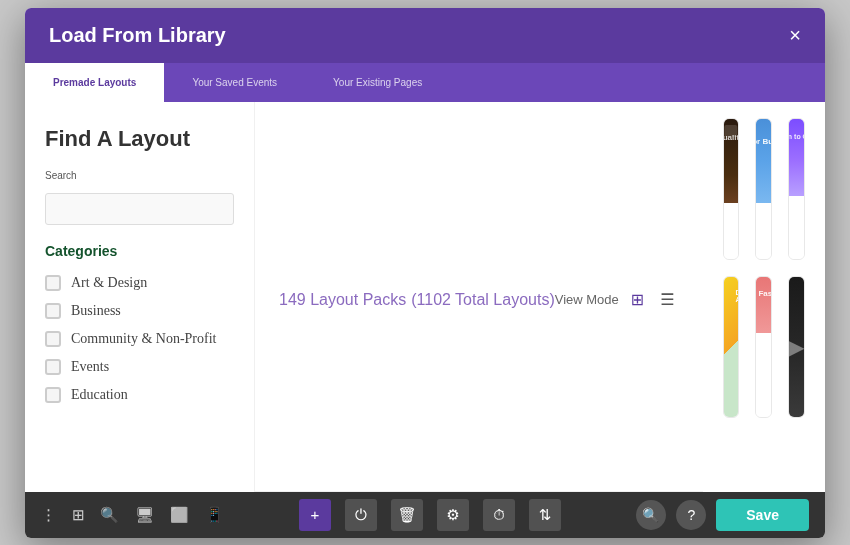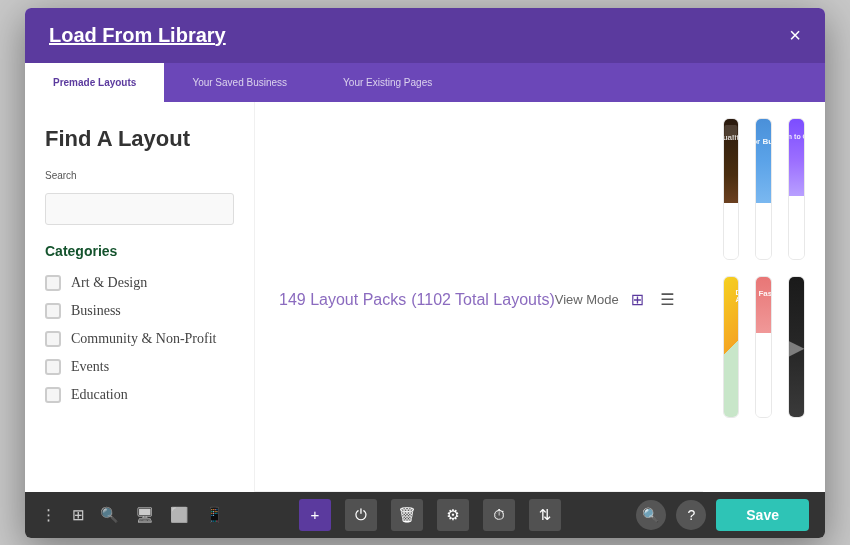--- a/index.html
+++ b/index.html
@@ -31,21 +31,20 @@
       padding: 16px 24px;
       display: flex;
       align-items: center;
       justify-content: space-between;
       flex-shrink: 0;
     }
     .modal-title {
       color: #fff;
       font-size: 20px;
       font-weight: 600;
-      text-decoration: underline;
     }
     .close-btn {
       color: #fff;
       font-size: 20px;
       cursor: pointer;
       background: none;
       border: none;
       line-height: 1;
     }
 
@@ -381,21 +380,21 @@
   <div class="modal-header">
     <span class="modal-title">Load From Library</span>
     <button class="close-btn">×</button>
   </div>
 
   <div class="modal-tabs">
     <div class="tab active">
       <span>Premade Layouts</span>
     </div>
     <div class="tab">
-      <span>Your Saved Business</span>
+      <span>Your Saved Events</span>
     </div>
     <div class="tab">
       <span>Your Existing Pages</span>
     </div>
   </div>
 
   <div class="modal-body">
 
     <div class="sidebar">
       <div class="sidebar-title">Find A Layout</div>

